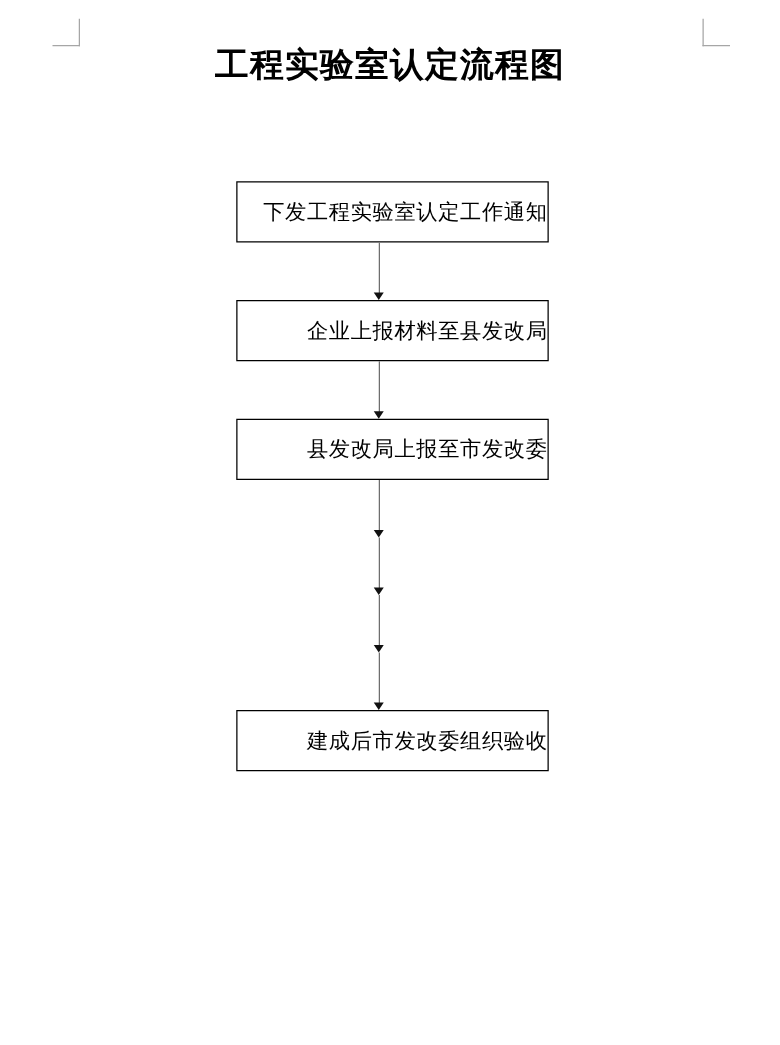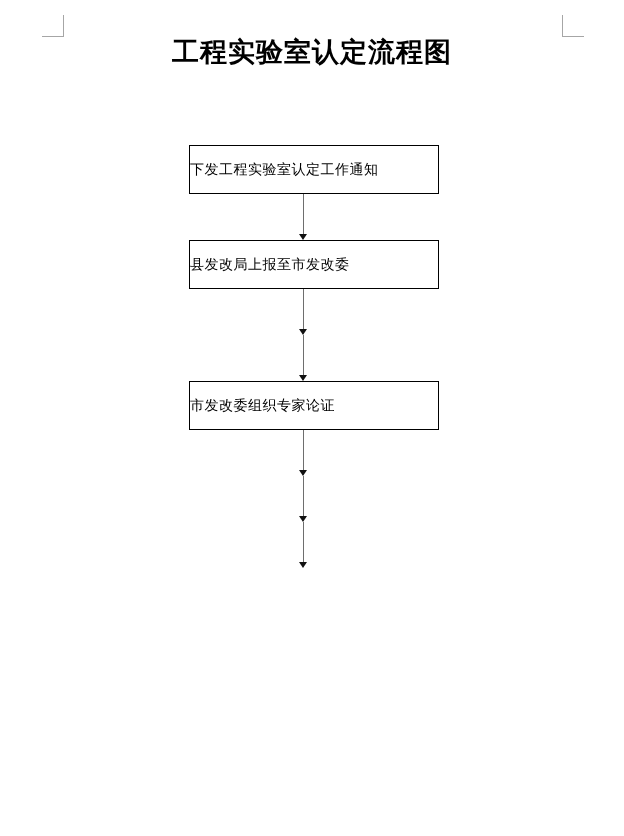--- a/index.html
+++ b/index.html
@@ -57,23 +57,23 @@
     align-items: stretch;
   }
   .node {
     box-sizing: border-box;
     width: 100%;
     height: 49px;
     border: 1px solid var(--box-border, #000000);
     background: var(--page-background, #ffffff);
     display: flex;
     align-items: center;
-    justify-content: flex-start;
+    justify-content: flex-end;
     text-align: center;
-    font-size: 14px;
+    font-size: 17px;
     letter-spacing: 0.5px;
     color: var(--box-text, #000000);
     white-space: nowrap;
   }
   .arrow {
     width: 100%;
     height: 46px;
     display: flex;
     flex-direction: column;
     align-items: center;
@@ -108,50 +108,53 @@
     <div class="node">
       <span>下发工程实验室认定工作通知</span>
     </div>
 
     <div class="arrow">
       <span class="shaft"></span>
       <span class="head"></span>
     </div>
 
     <div class="node">
-      <span>县发改局上报至市发改委</span>
+      <span>企业上报材料至县发改局</span>
     </div>
 
     <div class="arrow">
       <span class="shaft"></span>
       <span class="head"></span>
     </div>
 
-
-    <div class="arrow">
-      <span class="shaft"></span>
-      <span class="head"></span>
-    </div>
-
     <div class="node">
-      <span>市发改委组织专家论证</span>
+      <span>县发改局上报至市发改委</span>
     </div>
 
     <div class="arrow">
       <span class="shaft"></span>
       <span class="head"></span>
     </div>
 
 
     <div class="arrow">
       <span class="shaft"></span>
       <span class="head"></span>
     </div>
 
 
     <div class="arrow">
       <span class="shaft"></span>
       <span class="head"></span>
     </div>
 
 
+    <div class="arrow">
+      <span class="shaft"></span>
+      <span class="head"></span>
+    </div>
+
+    <div class="node">
+      <span>建成后市发改委组织验收</span>
+    </div>
+
   </div>
 </div>
 
 </body></html>

